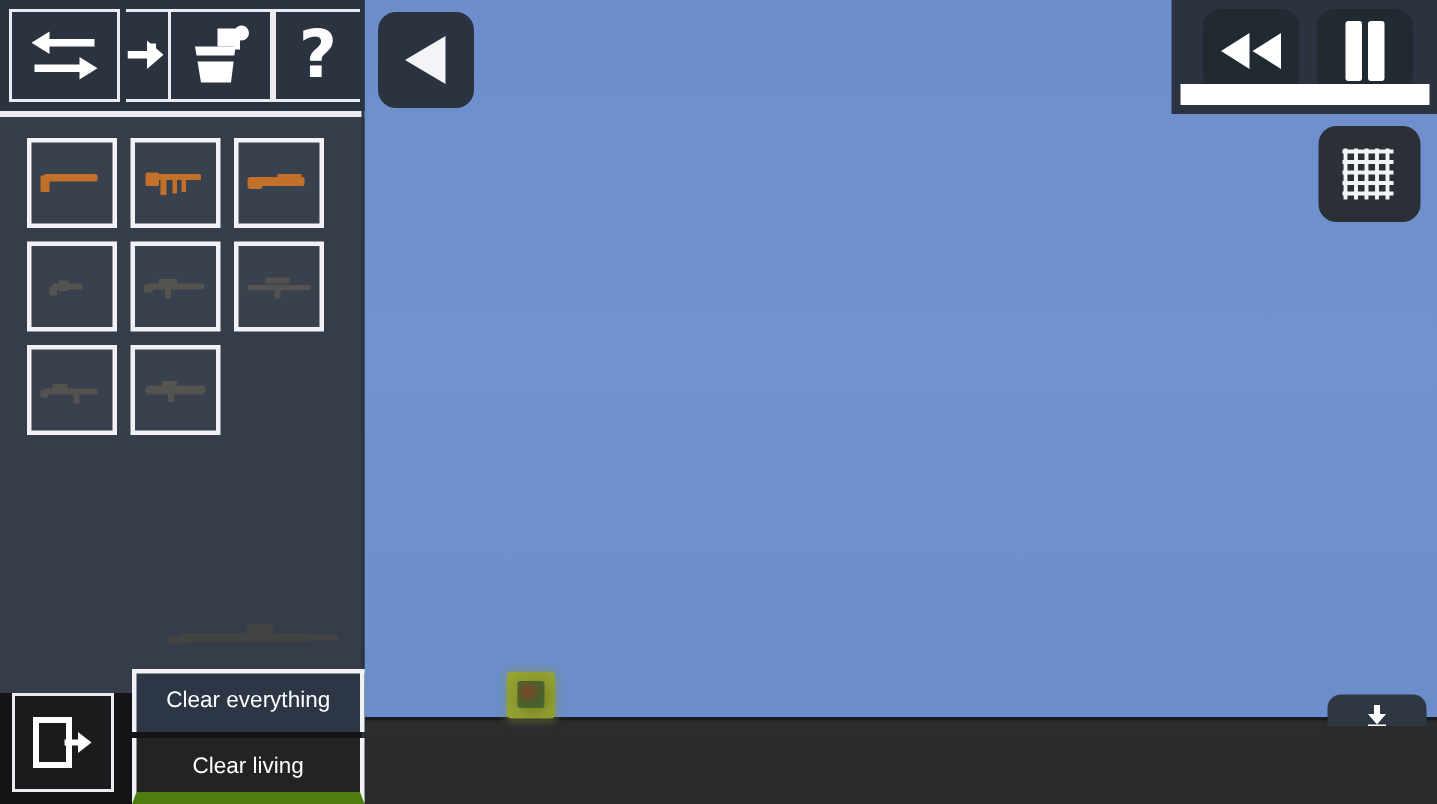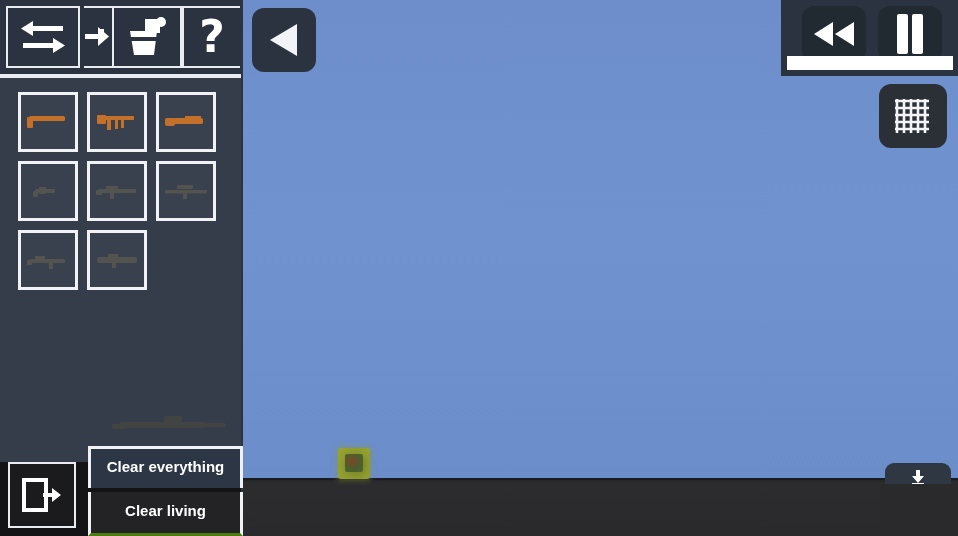--- a/index.html
+++ b/index.html
@@ -62,22 +62,22 @@
            background:#1b1b1d;border:2px solid #e9ecf1;box-sizing:border-box;
            display:flex;align-items:center;justify-content:center;}
   .footer-dark{position:absolute;left:0;top:462px;width:243px;height:74px;
                background:#141416;}
 
   
   .clearwrap{position:absolute;left:88px;top:446px;width:155px;}
   .cbtn{display:block;width:155px;height:42px;box-sizing:border-box;
         border:3px solid #f0f2f6;border-bottom:none;
         color:#fff;font-size:15px;line-height:36px;text-align:center;
-        background:#2c3644;font-weight:bold;}
-  .cbtn.second{background:#232325;border-bottom:3px solid #4d7c0f;
+        background:#2c3644;}
+  .cbtn.second{background:#232325;border-bottom:8px solid #4d7c0f;
                border-top:none;margin-top:4px;height:44px;line-height:38px;}
 
   
   .collapse{position:absolute;left:252px;top:8px;width:64px;height:64px;
             background:#2b3340;border-radius:12px;
             display:flex;align-items:center;justify-content:center;}
 
   
   .trbar{position:absolute;left:781px;top:0;width:177px;height:76px;
          background:#2b3340;}

